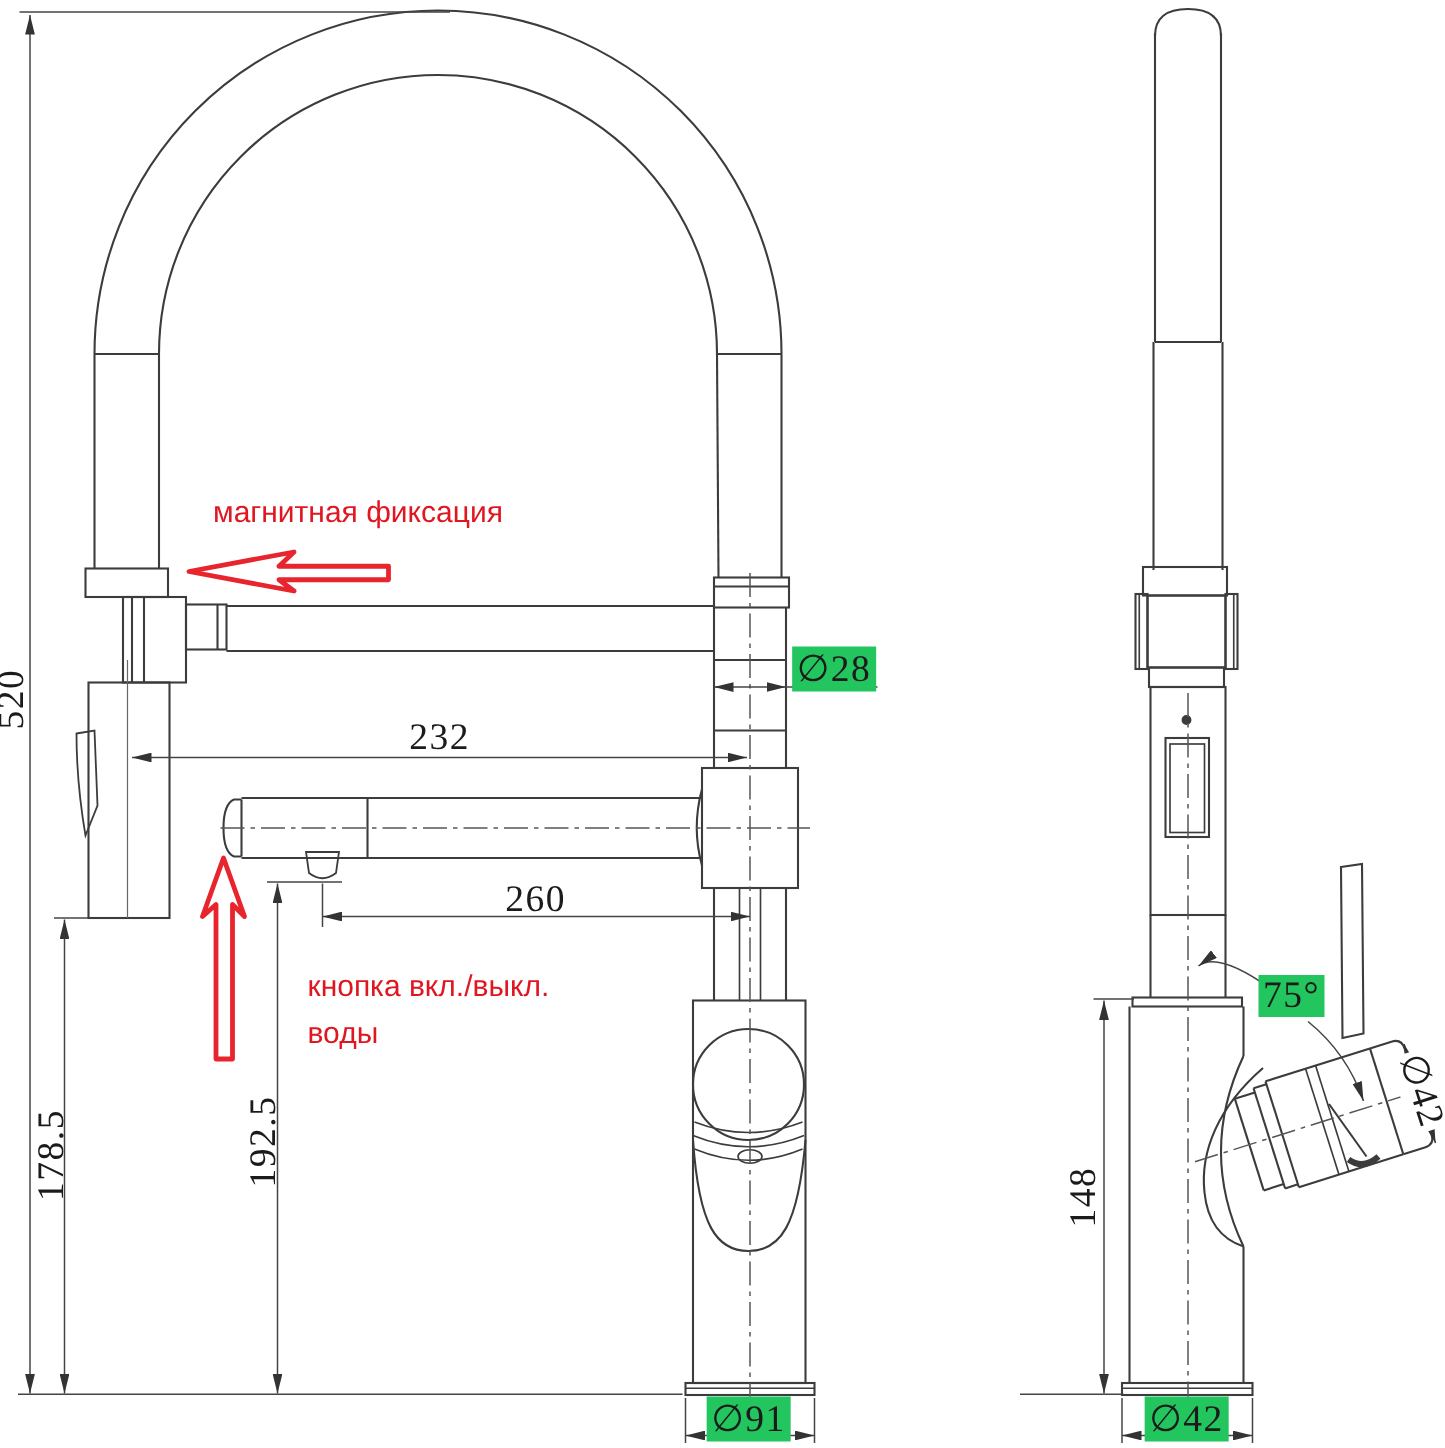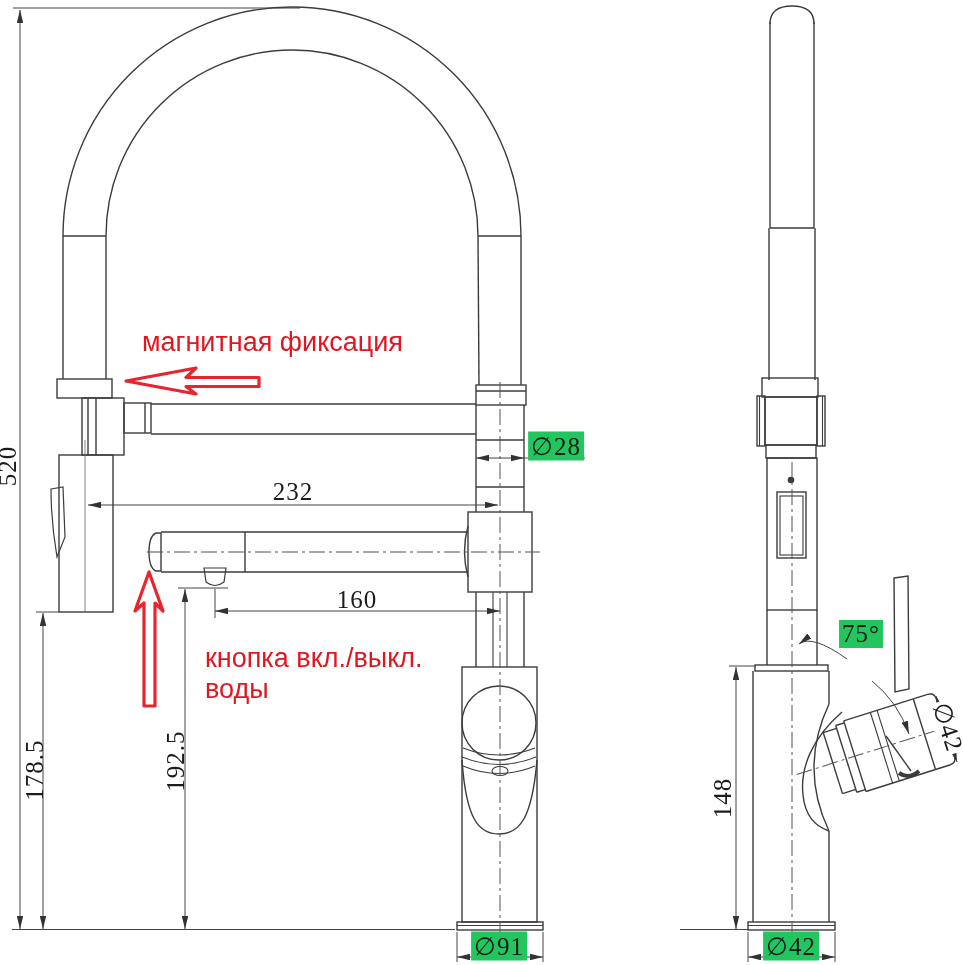--- a/index.html
+++ b/index.html
@@ -4,21 +4,21 @@
 <style>
   html,body{margin:0;padding:0;background:#fff;}
   #stage{position:relative;width:963px;height:965px;background:#fff;overflow:hidden;
          font-family:"Liberation Sans",sans-serif;}
   #stage svg{position:absolute;left:0;top:0;}
   .dim{position:absolute;transform:translate(-50%,-50%);font-family:"Liberation Serif","DejaVu Serif",serif;
        font-size:25px;color:#1b1b1b;white-space:nowrap;letter-spacing:1px;}
   .dim.rot{transform:translate(-50%,-50%) rotate(-90deg);}
   .dim.rot72{transform:translate(-50%,-50%) rotate(72deg);background:#fff;padding:0 2px;}
   .dim.bg{background:#22c55e;padding:0 3px;}
-  .red{position:absolute;font-family:"Liberation Sans",sans-serif;font-size:27px;color:#e01620;
+  .red{position:absolute;font-family:"Liberation Sans",sans-serif;font-size:20px;color:#e01620;
        white-space:nowrap;line-height:31px;}
 </style>
 </head>
 <body>
 
 <div id="stage">
 
 <svg width="963" height="965" viewBox="0 0 963 965">
   <defs>
     <marker id="arr" viewBox="0 0 12 6" refX="12" refY="3" markerWidth="13" markerHeight="6.5" orient="auto-start-reverse">
@@ -203,26 +203,26 @@
   <g stroke="#e8242c" stroke-width="3.2" fill="#ffffff" stroke-linejoin="round">
     <polygon points="126,381 196,368 186,377.5 259,377.5 259,386.5 186,386.5 196,394"></polygon>
     <polygon points="149,572 135,611 144,603 144,706 155,706 155,603 163,611"></polygon>
   </g>
 </svg>
 
 <div class="dim rot" style="left:8px;top:466px;">520</div>
 <div class="dim rot" style="left:35px;top:770px;">178.5</div>
 <div class="dim rot" style="left:176px;top:761px;">192.5</div>
 <div class="dim" style="left:293px;top:492px;text-align:right;">232</div>
-<div class="dim" style="left:357px;top:600px;">160</div>
+<div class="dim" style="left:357px;top:600px;">260</div>
 <div class="dim bg" style="left:556px;top:446px;">∅28</div>
 <div class="dim bg" style="left:499px;top:946px;">∅91</div>
 <div class="dim bg" style="left:791px;top:946px;">∅42</div>
 <div class="dim rot" style="left:723px;top:798px;">148</div>
-<div class="dim bg" style="left:861px;top:634px;text-align:center;">75°</div>
+<div class="dim bg" style="left:861px;top:664px;text-align:center;">75°</div>
 <div class="dim rot72" style="left:948px;top:727px;">∅42</div>
 
 <div class="red" style="left:142px;top:327px;">магнитная фиксация</div>
 <div class="red" style="left:205px;top:643px;">
   <div>кнопка вкл./выкл.</div>
   <div>воды</div>
 </div>
 
 </div>
 

